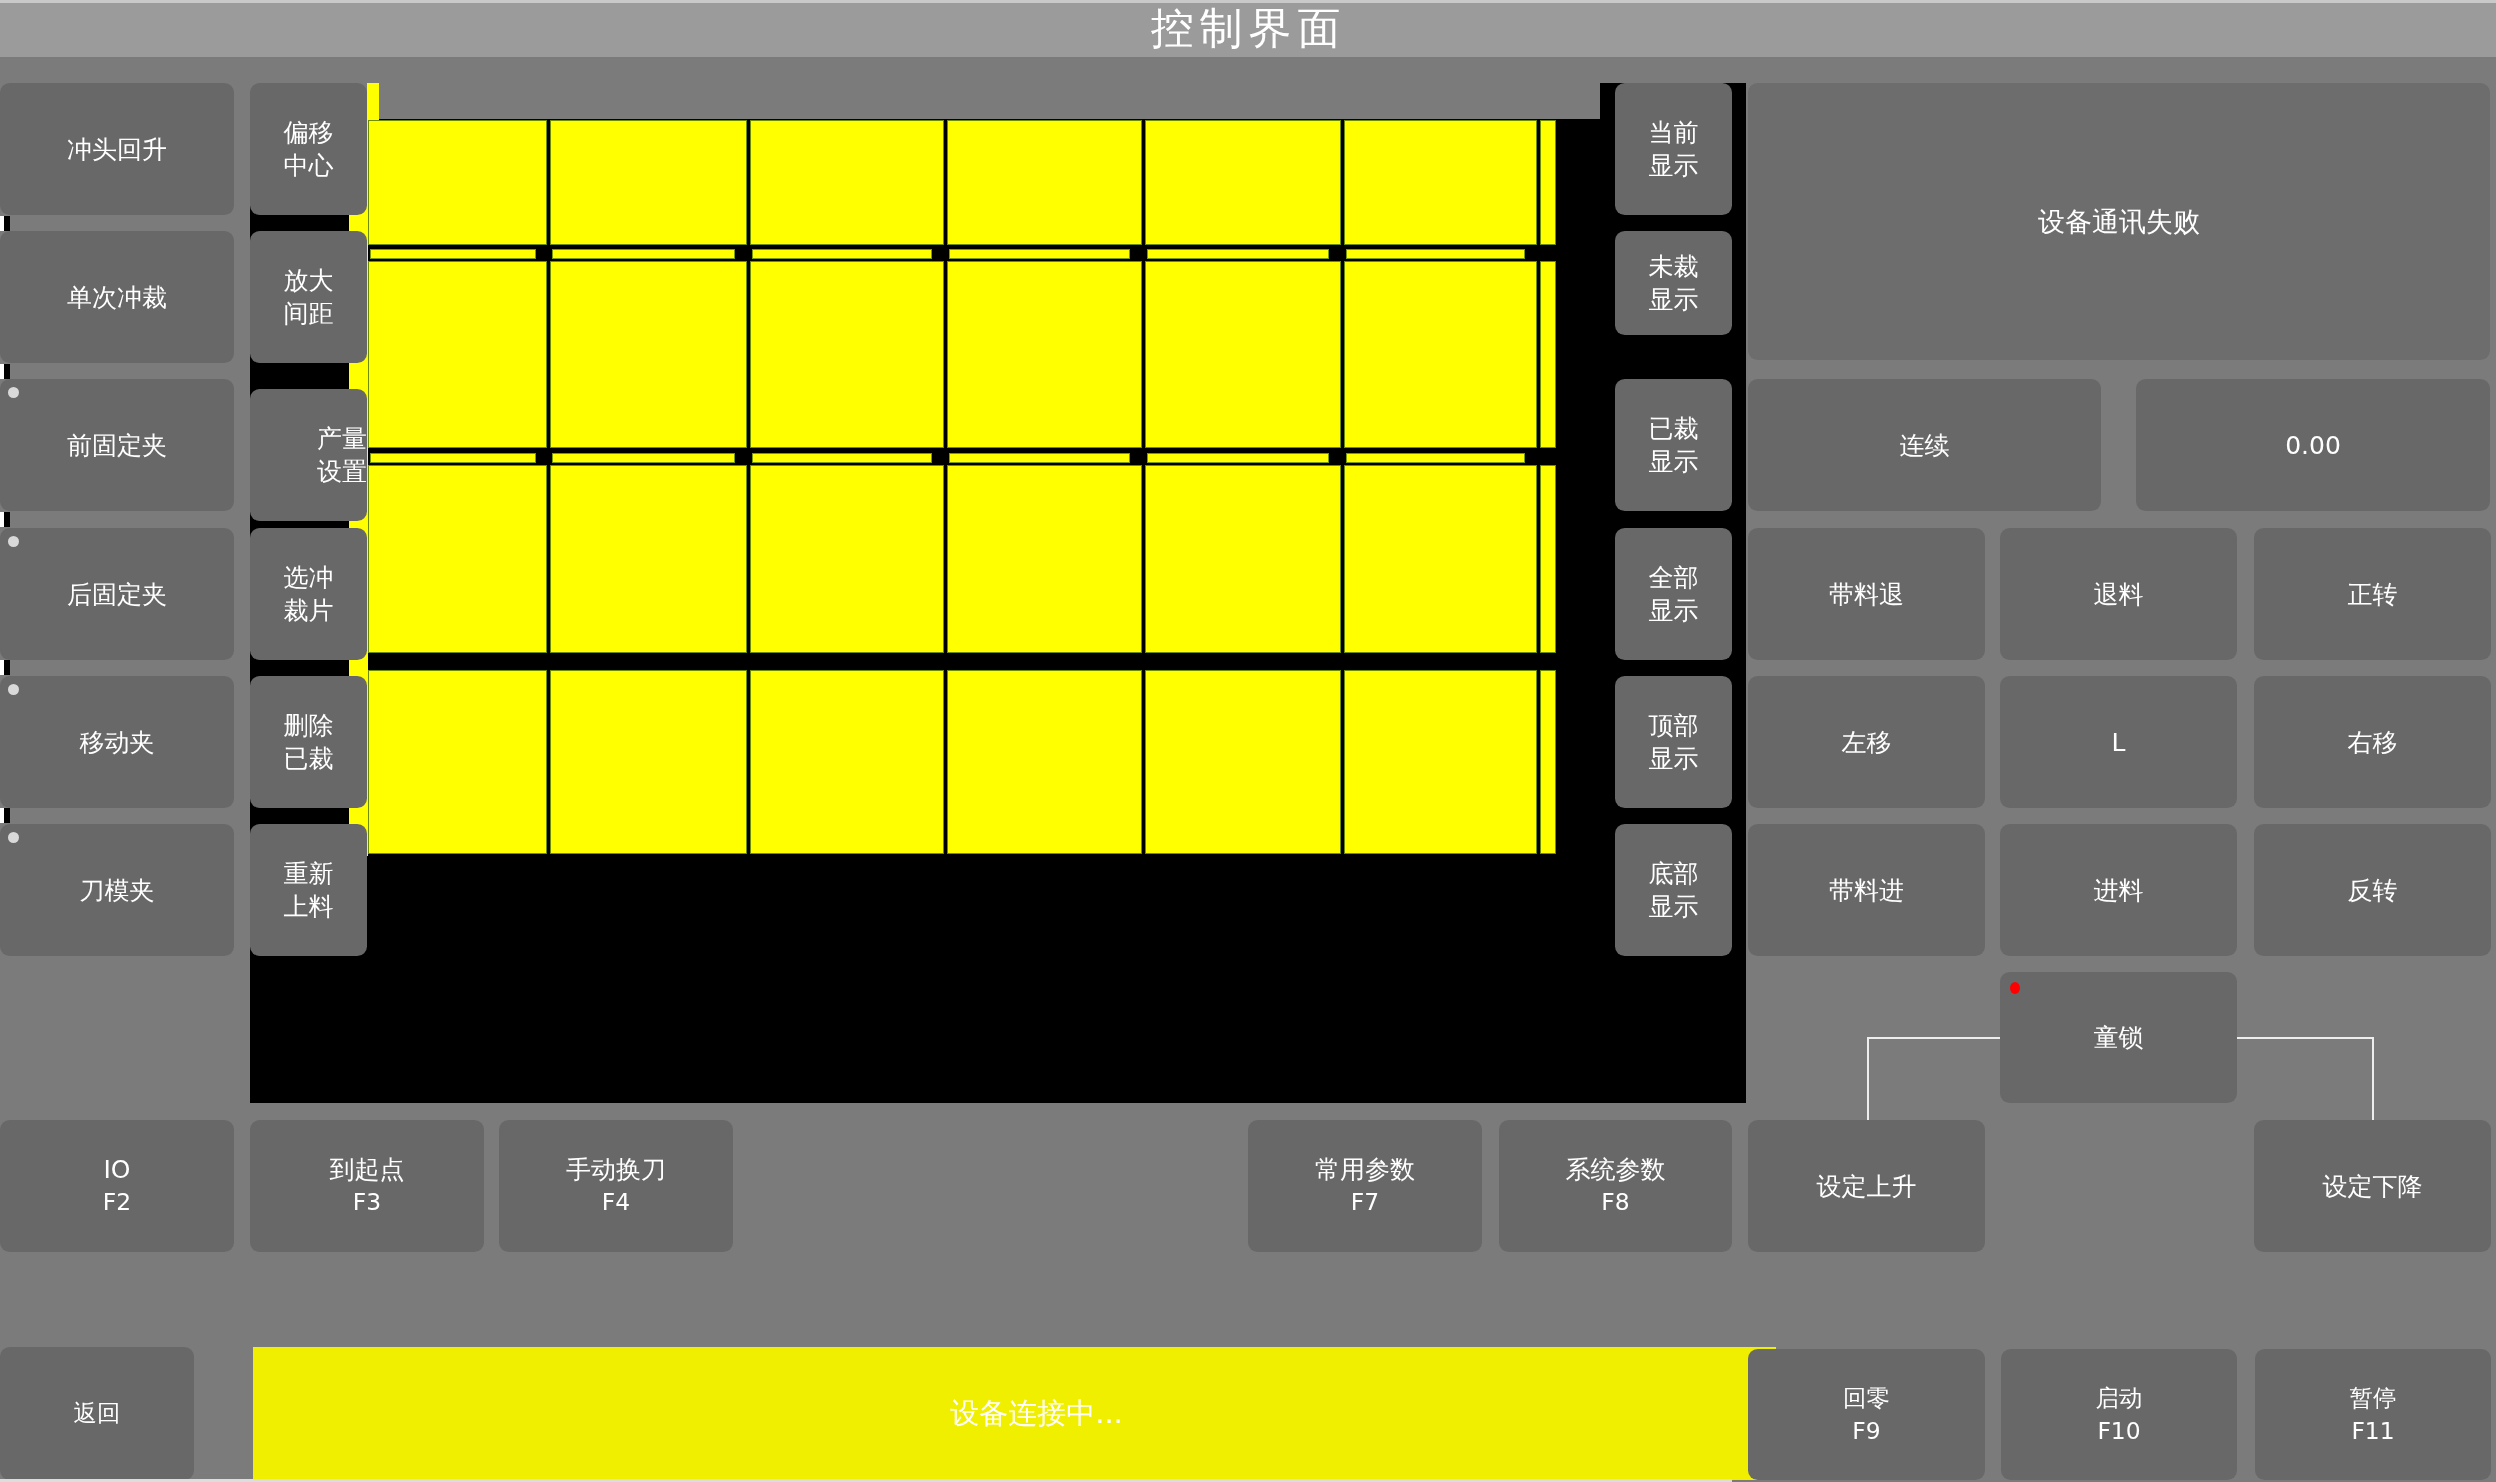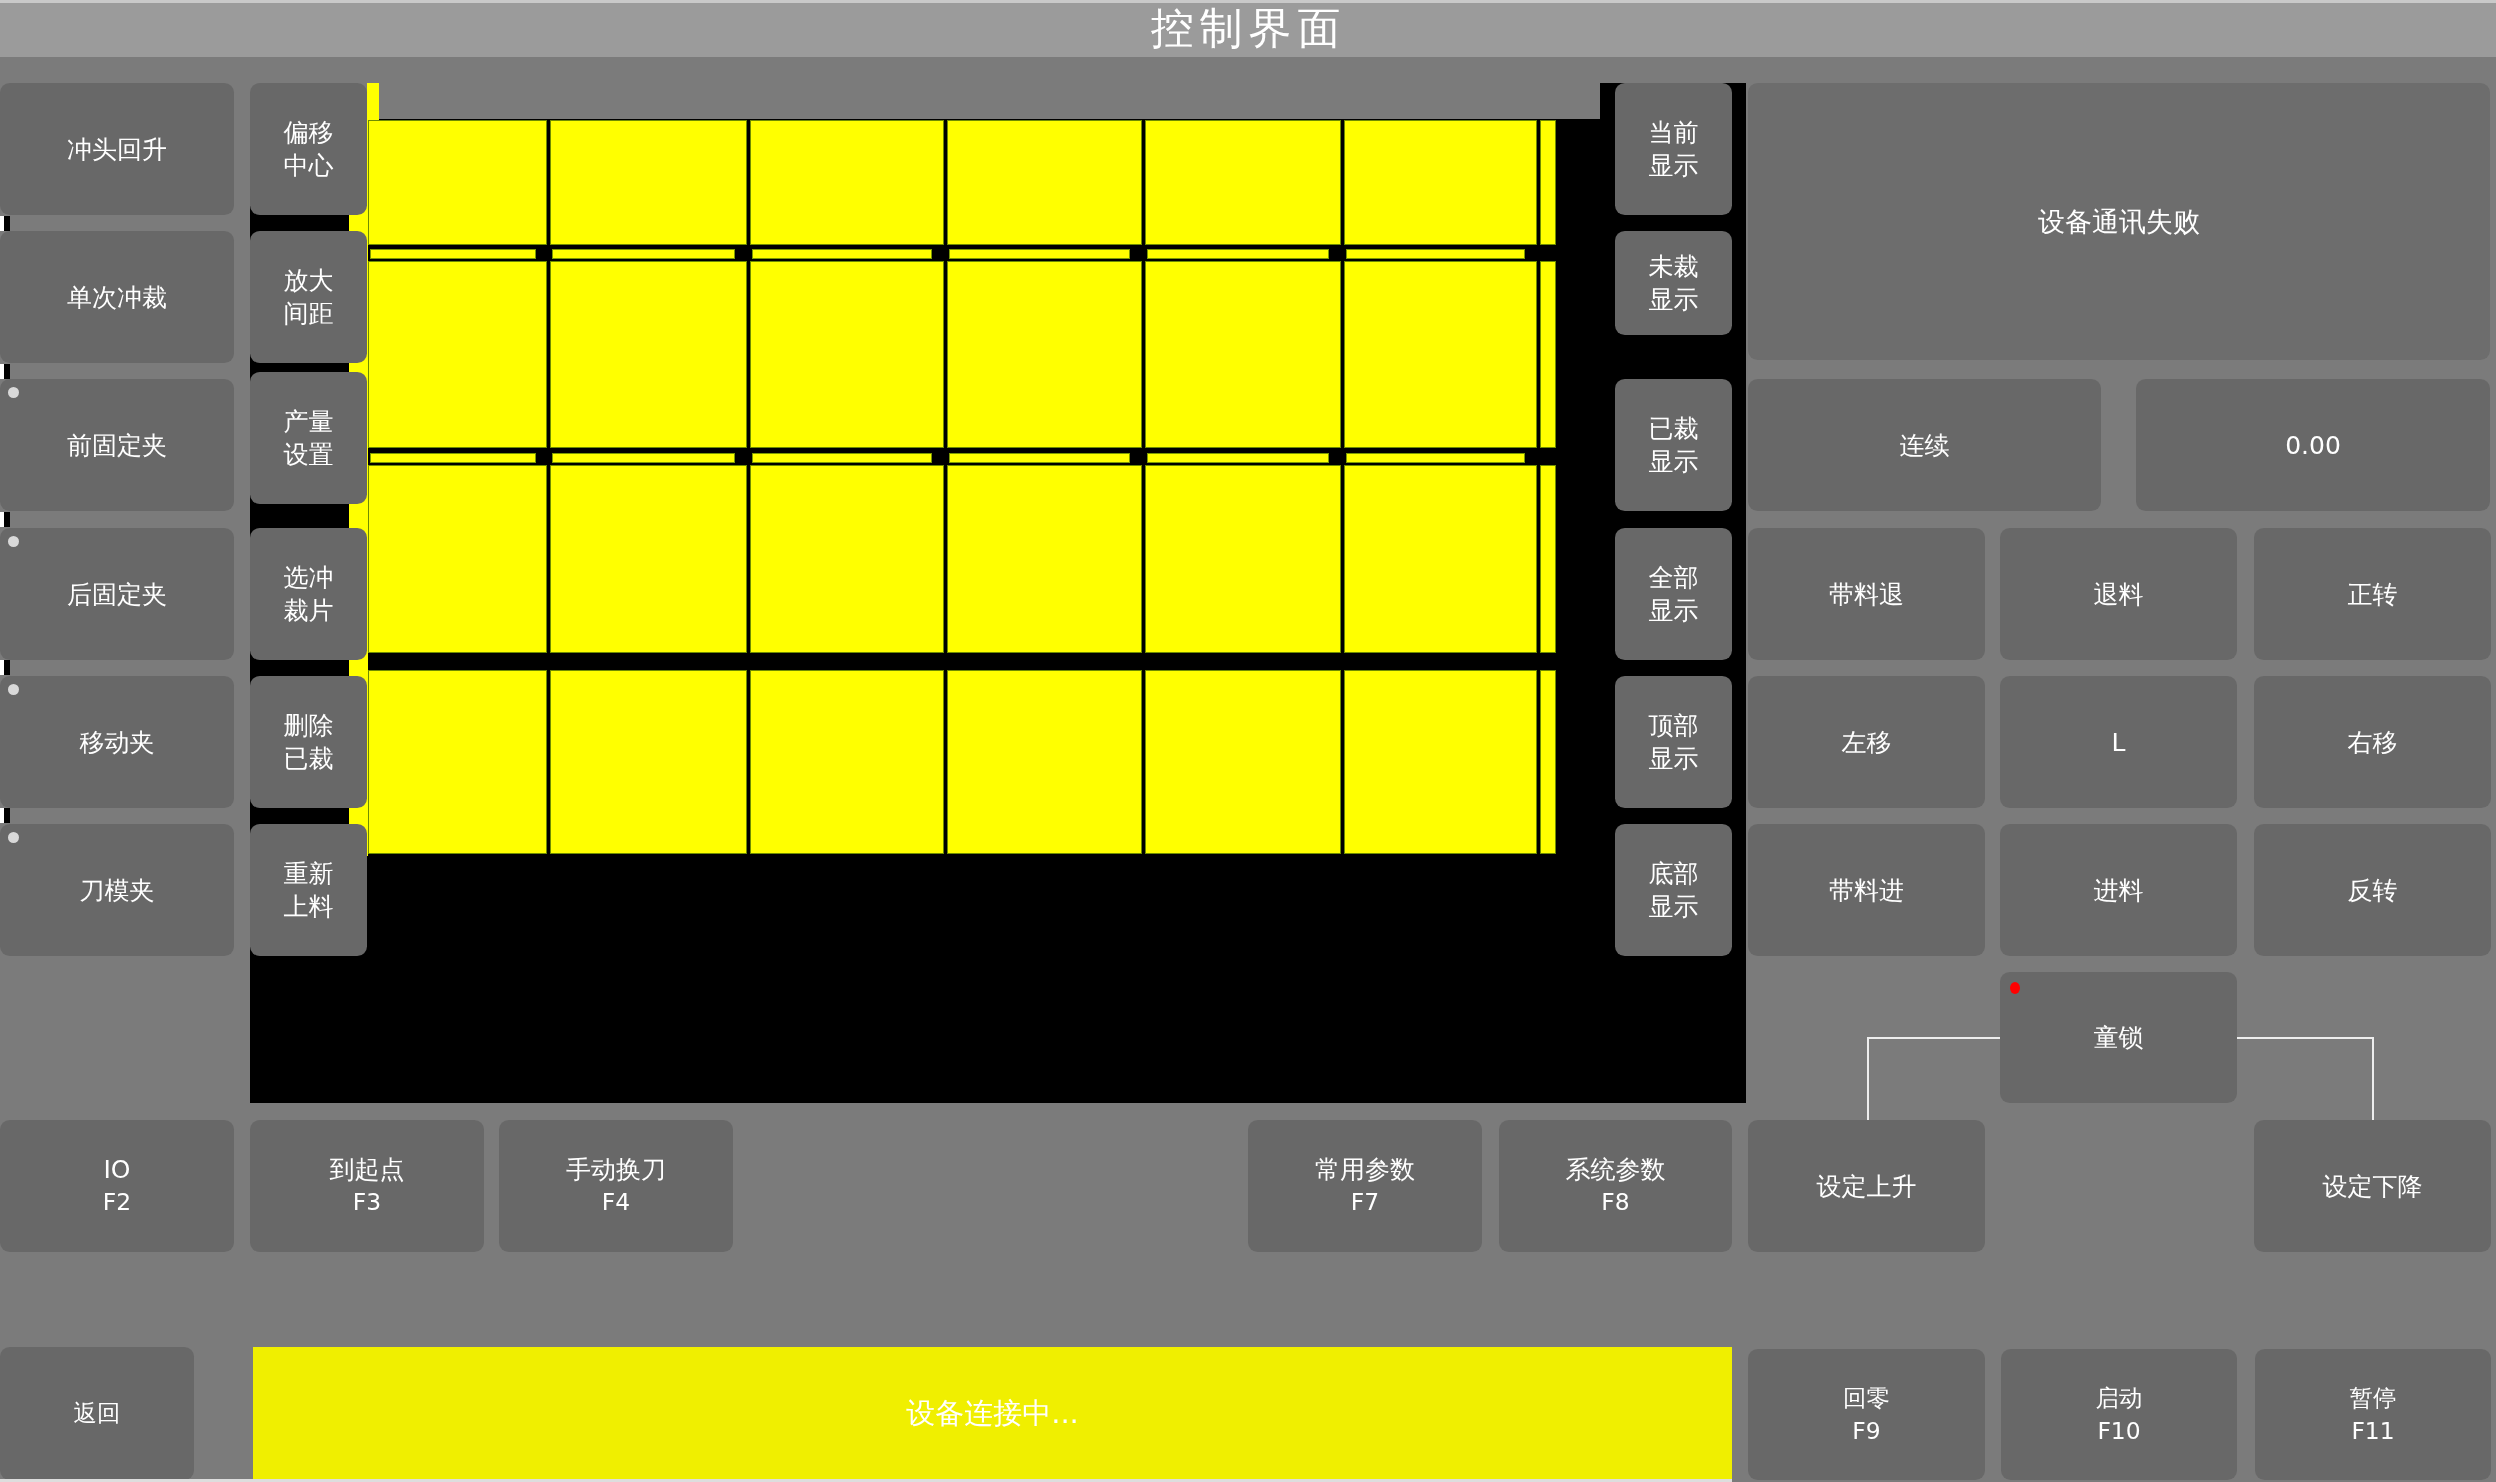--- a/index.html
+++ b/index.html
@@ -17,21 +17,21 @@
   .topstrip{left:0;top:0;width:1350px;height:36px;background:#7b7b7b;}
   .topbar-yellow{left:117px;top:0;width:11.7px;height:38px;background:#ffff00;}
   .sideband{left:99px;top:36px;width:18.5px;height:737px;background:#ffff00;}
   .cell{position:absolute;background:#ffff00;border:1px solid #6f8c00;box-sizing:border-box;}
   .strip{position:absolute;background:#ffff00;border:1px solid #7c9a00;box-sizing:border-box;}
   .dot{position:absolute;left:7.8px;top:7.8px;width:11.7px;height:11.7px;border-radius:50%;background:#d9d9d9;}
   .reddot{position:absolute;left:9.8px;top:9.8px;width:10.7px;height:12.7px;border-radius:50%;background:#ff0000;}
   .msgbox{left:1748px;top:83px;width:742px;height:277px;background:#6d6d6d;border-radius:9.8px;
           display:flex;align-items:center;justify-content:center;font-size:27px;}
   .statusbar{left:253px;top:1347px;width:1479px;height:133px;background:#f0ef00;
-             display:flex;align-items:center;justify-content:center;font-size:29px;color:#ffffff;}
+             display:flex;align-items:center;justify-content:center;font-size:29px;color:#ffffff;padding-left:44px;}
   .connline{position:absolute;background:#eeeeee;}
   .tick-w{position:absolute;left:0;width:3.9px;height:14.6px;background:#ffffff;}
   .tick-b{position:absolute;left:3.9px;width:5.9px;height:14.6px;background:#000000;}
   .bottomedge{left:0;top:1479px;width:1732px;height:2.9px;background:#dddddd;}
 </style>
 </head>
 <body>
 
 <div id="root">
 
@@ -107,21 +107,21 @@
       <div class="tick-b" style="top: 660px;"></div>
       <div class="tick-w" style="top: 808px;"></div>
       <div class="tick-b" style="top: 808px;"></div>
     </div>
 
   <div id="tool-col">
       <div class="btn" style="left: 250px; top: 83px; width: 117px; height: 132px;"><span>偏移
 中心</span></div>
       <div class="btn" style="left: 250px; top: 231px; width: 117px; height: 132px;"><span>放大
 间距</span></div>
-      <div class="btn" style="left: 250px; top: 372px; width: 117px; height: 132px;"><span>产量
+      <div class="btn" style="left: 250px; top: 389px; width: 117px; height: 132px; align-items: flex-end;"><span>产量
 设置</span></div>
       <div class="btn" style="left: 250px; top: 528px; width: 117px; height: 132px;"><span>选冲
 裁片</span></div>
       <div class="btn" style="left: 250px; top: 676px; width: 117px; height: 132px;"><span>删除
 已裁</span></div>
       <div class="btn" style="left: 250px; top: 824px; width: 117px; height: 132px;"><span>重新
 上料</span></div>
     </div>
 
   <div id="disp-col">

